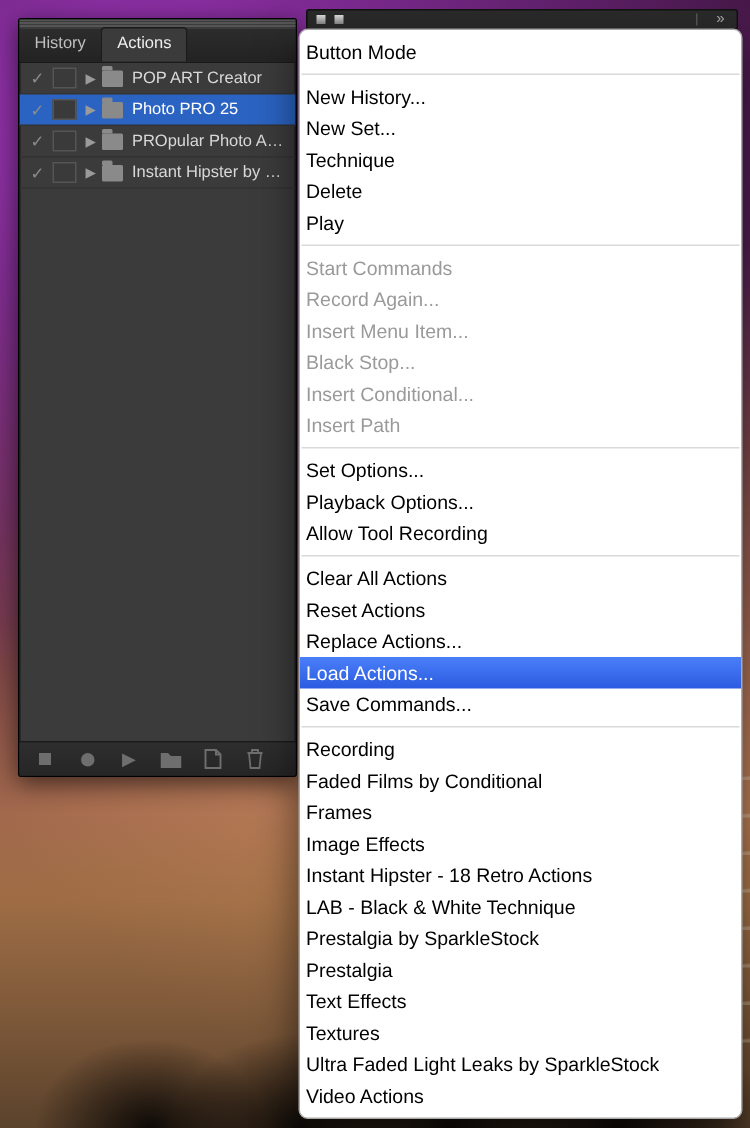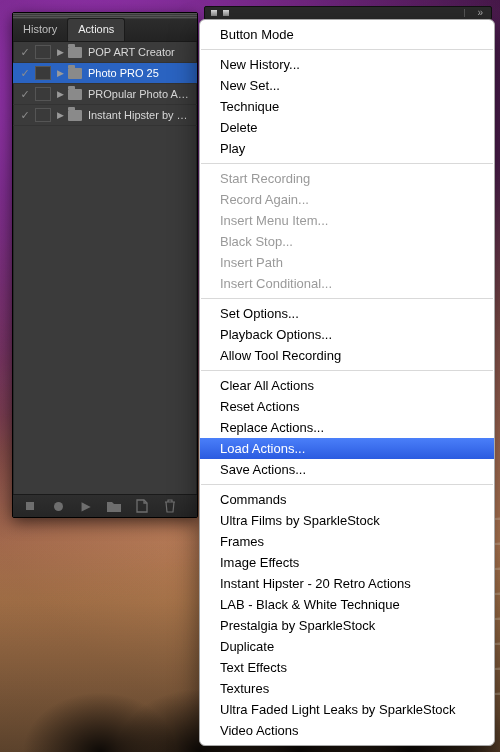--- a/index.html
+++ b/index.html
@@ -64,21 +64,21 @@
   .mini::after{left:18px;background:linear-gradient(#ddd,#888);}
   .mini .close{position:absolute;right:6px;top:2px;width:18px;height:8px;
     border-left:1px solid #555;text-align:right;color:#aaa;font-size:10px;line-height:8px;padding-right:2px;}
 
   
   .menu{position:absolute;left:199px;top:19px;width:294px;
     background:#fff;border:1px solid #a9a9a9;border-radius:6px;
     box-shadow:0 12px 28px rgba(0,0,0,.55);
     font-size:13px;color:#000;padding:4px 0;max-height:728px;overflow:hidden;
   }
-  .mi{padding:2px 20px;line-height:17px;white-space:nowrap;cursor:default;}
+  .mi{padding:2px 4px;line-height:17px;white-space:nowrap;cursor:default;}
   .mi.disabled{color:#9a9a9a;}
   .mi.hover{background:#3b6def;background:linear-gradient(#4a7ff9,#2b5be0);color:#fff;}
   .sep{height:1px;margin:4px 1px;background:#d9d9d9;}
 </style>
 </head>
 <body>
 
 <div class="bg"></div>
 <div class="silhouettes"></div>
 <div class="beams"></div>
@@ -152,42 +152,42 @@
 
 <div class="menu" id="menu">
     <div class="mi">Button Mode</div>
     <div class="sep"></div>
     <div class="mi">New History...</div>
     <div class="mi">New Set...</div>
     <div class="mi">Technique</div>
     <div class="mi">Delete</div>
     <div class="mi">Play</div>
     <div class="sep"></div>
-    <div class="mi disabled">Start Recording</div>
+    <div class="mi disabled">Start Commands</div>
     <div class="mi disabled">Record Again...</div>
     <div class="mi disabled">Insert Menu Item...</div>
     <div class="mi disabled">Black Stop...</div>
+    <div class="mi disabled">Insert Conditional...</div>
     <div class="mi disabled">Insert Path</div>
-    <div class="mi disabled">Insert Conditional...</div>
     <div class="sep"></div>
     <div class="mi">Set Options...</div>
     <div class="mi">Playback Options...</div>
     <div class="mi">Allow Tool Recording</div>
     <div class="sep"></div>
     <div class="mi">Clear All Actions</div>
     <div class="mi">Reset Actions</div>
     <div class="mi">Replace Actions...</div>
     <div class="mi hover">Load Actions...</div>
-    <div class="mi">Save Actions...</div>
+    <div class="mi">Save Commands...</div>
     <div class="sep"></div>
-    <div class="mi">Commands</div>
-    <div class="mi">Ultra Films by SparkleStock</div>
+    <div class="mi">Recording</div>
+    <div class="mi">Faded Films by Conditional</div>
     <div class="mi">Frames</div>
     <div class="mi">Image Effects</div>
-    <div class="mi">Instant Hipster - 20 Retro Actions</div>
+    <div class="mi">Instant Hipster - 18 Retro Actions</div>
     <div class="mi">LAB - Black &amp; White Technique</div>
     <div class="mi">Prestalgia by SparkleStock</div>
-    <div class="mi">Duplicate</div>
+    <div class="mi">Prestalgia</div>
     <div class="mi">Text Effects</div>
     <div class="mi">Textures</div>
     <div class="mi">Ultra Faded Light Leaks by SparkleStock</div>
     <div class="mi">Video Actions</div>
   </div>
 
 </body></html>

